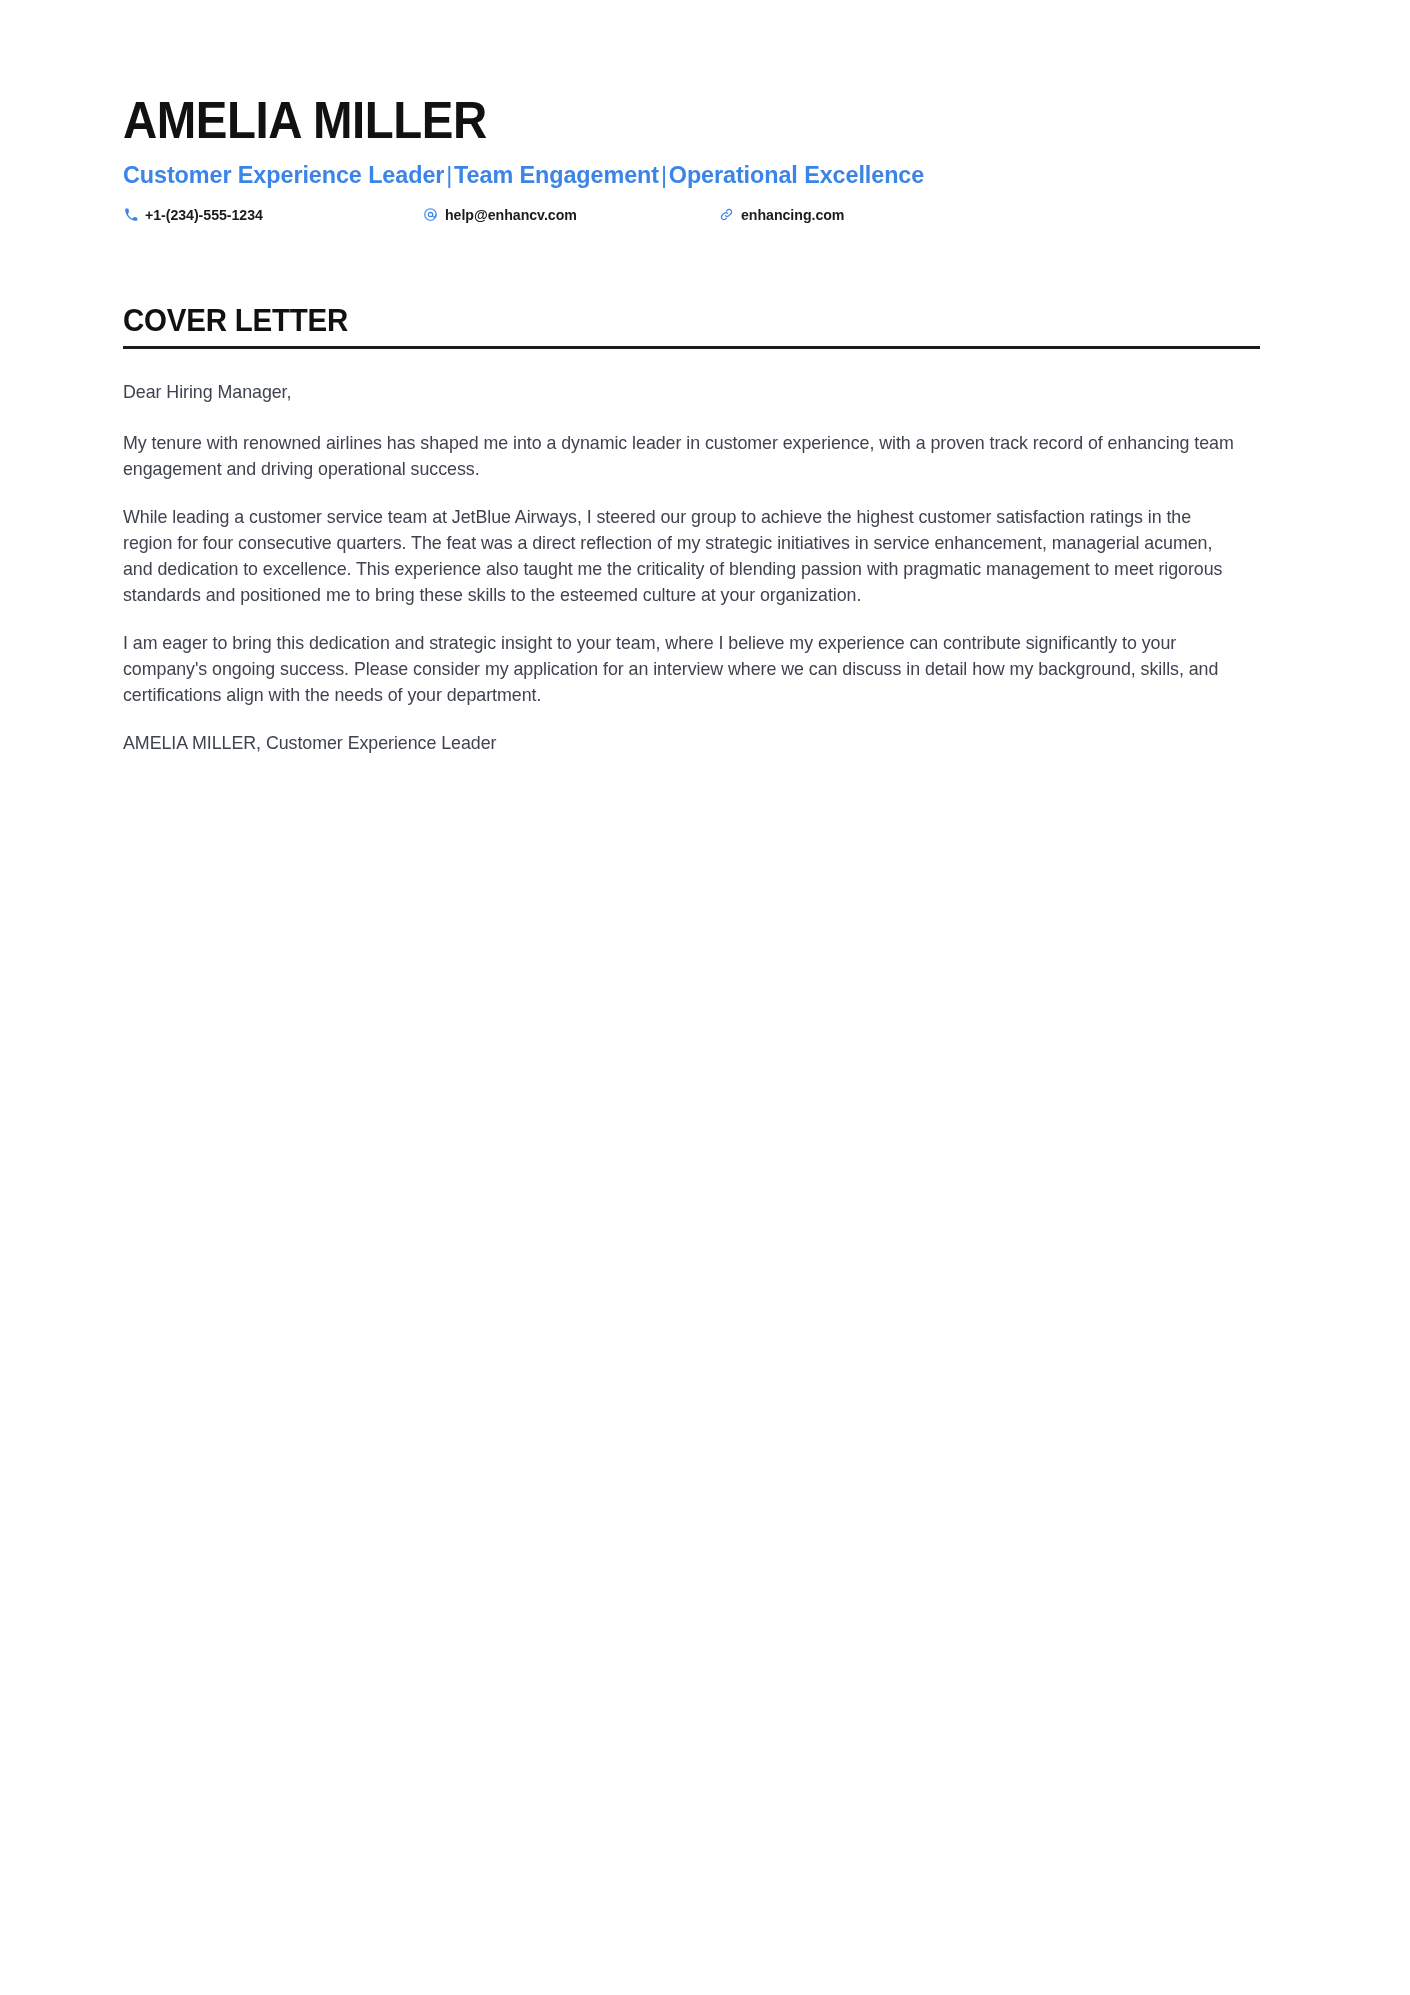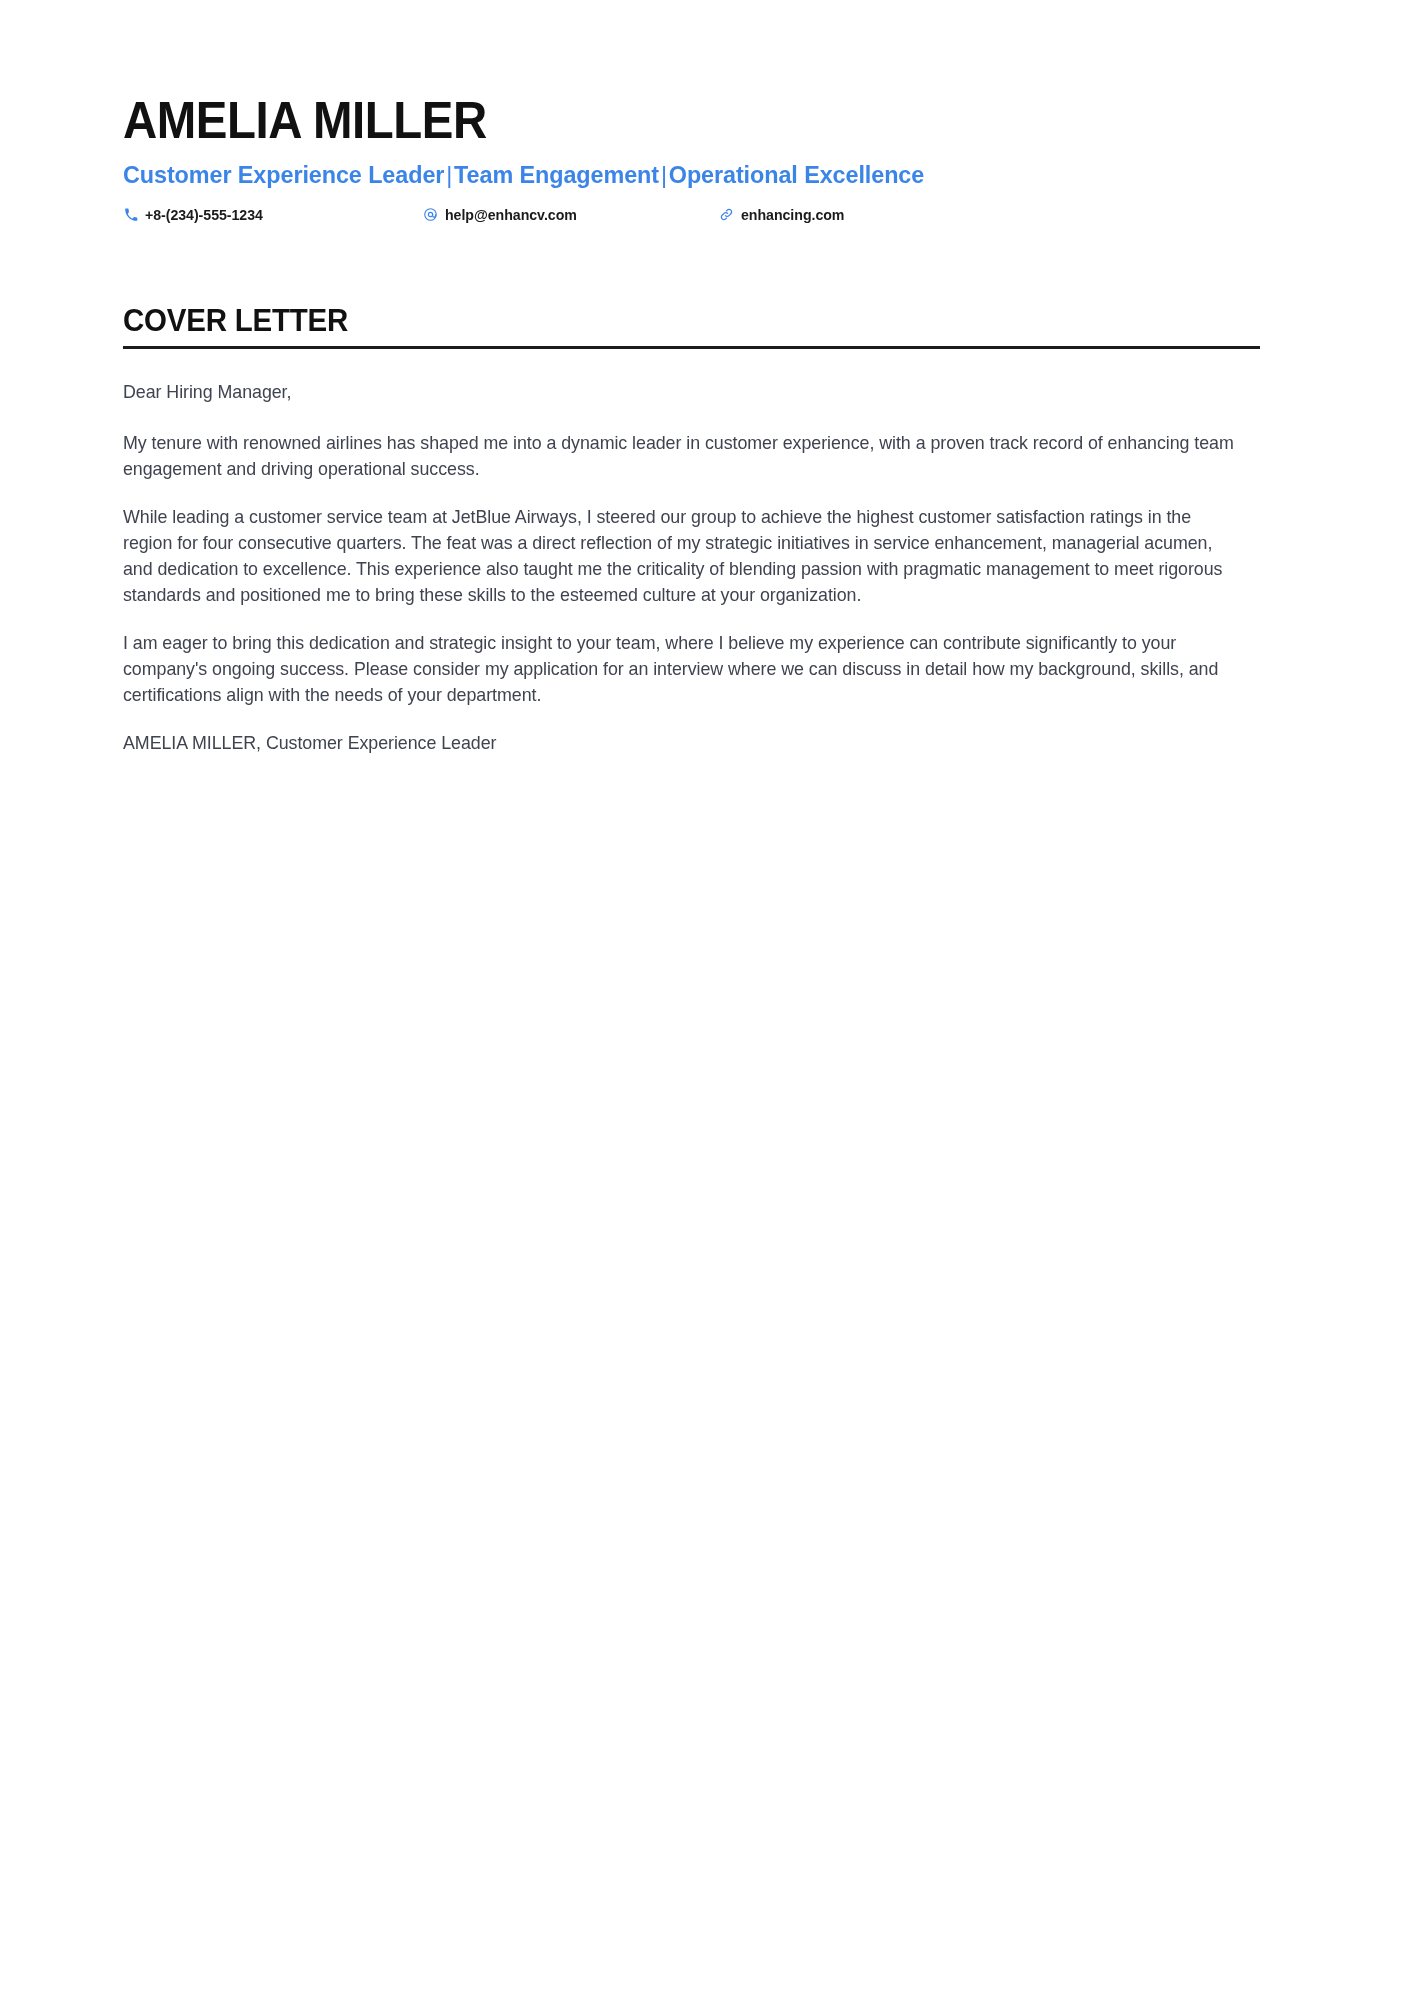--- a/index.html
+++ b/index.html
@@ -204,21 +204,21 @@
       <div class="contact-block">
 
         <div class="contact-row">
 
           <div class="contact-item c-phone">
             <span class="ci-icon">
               <svg width="14" height="14" viewBox="0 0 24 24" fill="currentColor" aria-hidden="true">
                 <path d="M6.6 10.8c1.7 3.3 4.3 5.9 7.6 7.6l2.5-2.5c.3-.3.8-.4 1.2-.3 1.2.4 2.5.6 3.9.6.6 0 1 .4 1 1V21c0 .6-.4 1-1 1C10.9 22 2 13.1 2 2c0-.6.4-1 1-1h3.9c.6 0 1 .4 1 1 0 1.4.2 2.7.6 3.9.1.4 0 .9-.3 1.2L6.6 10.8z"></path>
               </svg>
             </span>
-            <span>+8-(234)-555-1234</span>
+            <span>+1-(234)-555-1234</span>
           </div>
 
           <div class="contact-item c-email">
             <span class="ci-icon">
               <svg width="15" height="15" viewBox="0 0 24 24" fill="none" stroke="currentColor" stroke-width="1.8" aria-hidden="true">
                 <circle cx="12" cy="12" r="9.2"></circle>
                 <circle cx="12" cy="12" r="3.4"></circle>
                 <path d="M15.4 12v2.1c0 1.4 1 2.1 2.2 2.1 1.6 0 2.6-1.4 2.6-3.6" stroke-linecap="round"></path>
               </svg>
             </span>

